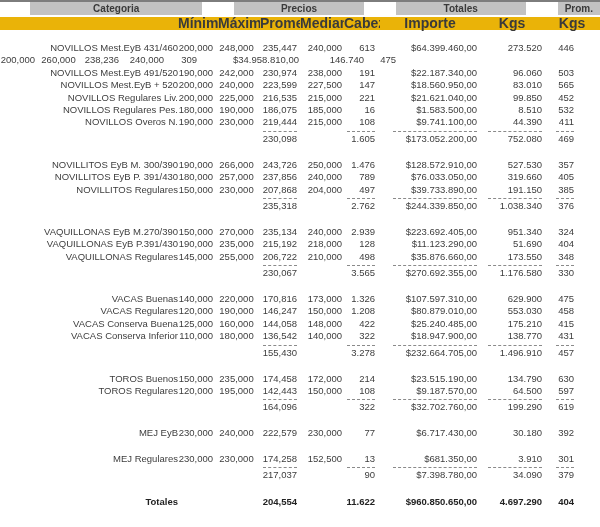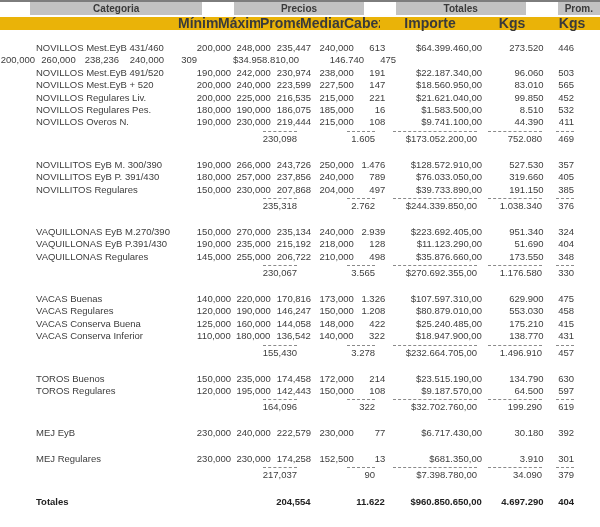--- a/index.html
+++ b/index.html
@@ -37,21 +37,21 @@
   .c3 { width: 40px; }
   .c4 { width: 44px; }
   .c5 { width: 36px; }
   .c6 { width: 100px; }
   .c7 { width: 64px; }
   .c8 { width: 56px; }
 
   
   #tbody { margin-top: 12px; }
   .row { display: flex; height: 12.4px; line-height: 12.4px; font-size: 9.5px; }
-  .row .c0 { padding-left: 8px; text-align: left; white-space: nowrap; margin-left: 28px; }
+  .row .c0 { padding-left: 8px; text-align: right; white-space: nowrap; }
   .row .num { text-align: right; }
   .row .c1 { padding-right: 5px; }
   .row .c2 { padding-right: 5px; text-align: center; }
   .row .c3 { padding-right: 3px; }
   .row .c4 { padding-right: 2px; }
   .row .c5 { padding-right: 5px; }
   .row .c6 { padding-right: 3px; }
   .row .c7 { padding-right: 2px; }
   .row .c8 { padding-right: 26px; }
 

